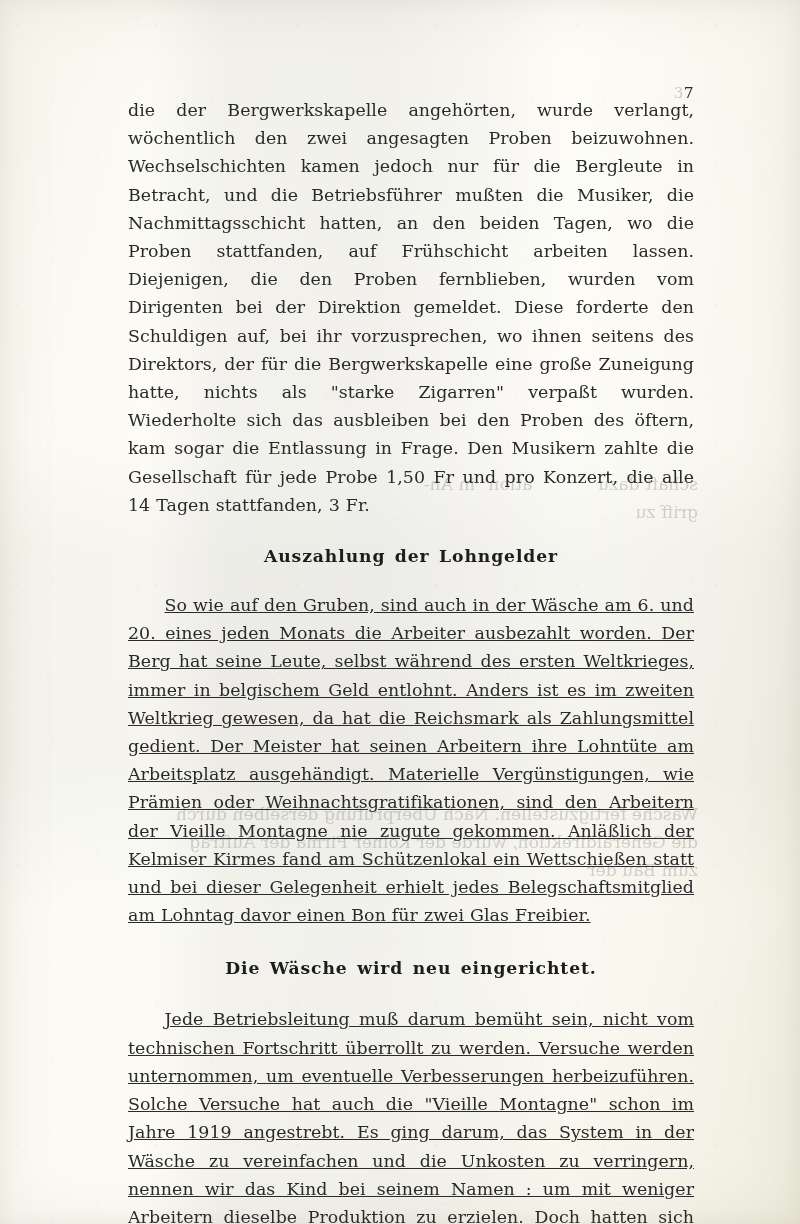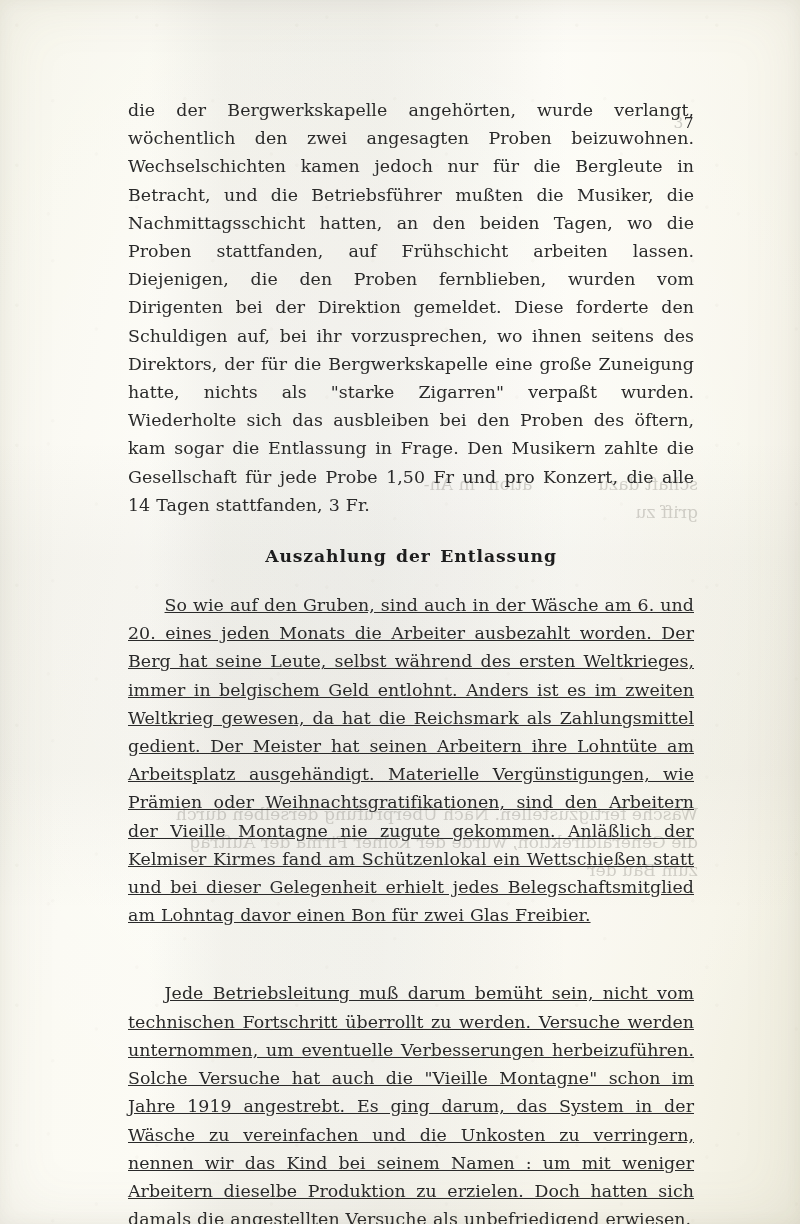--- a/index.html
+++ b/index.html
@@ -86,21 +86,20 @@
     width: 566px;
   }
 
   .folio {
     position: absolute;
     right: 0;
     top: -12px;
     font-size: 15.5px;
     letter-spacing: 0.4px;
     color: #2b2b2b;
-    margin-top: 30px;
   }
   .folio .faded {
     color: rgba(90,90,85,0.28);
   }
 
   p.para {
     margin: 0;
     font-size: 17.4px;
     line-height: 28.2px;
     text-align: justify;
@@ -171,26 +170,27 @@
 die Generaldirektion, wurde der Kölner Firma der Auftrag
 zum Bau der</div>
 
   <div class="textblock">
 
     <div class="folio"><span class="faded">3</span><span>7</span></div>
 
     <p class="para">die der Bergwerkskapelle angehörten, wurde verlangt, wöchentlich den zwei angesagten Proben beizuwohnen. Wechselschichten kamen jedoch nur für die Bergleute in Betracht, und die Betriebsführer mußten die Musiker, die Nachmittagsschicht hatten, an den beiden Tagen, wo die Proben stattfanden, auf Frühschicht arbeiten lassen. Diejenigen, die den Proben fernblieben, wurden vom Dirigenten bei der Direktion gemeldet. Diese forderte den Schuldigen auf, bei ihr vorzusprechen, wo ihnen seitens des Direktors, der für die Bergwerkskapelle eine große Zuneigung hatte, nichts als "starke Zigarren" verpaßt wurden. Wiederholte sich das ausbleiben bei den Proben des öftern, kam sogar die Entlassung in Frage. Den Musikern zahlte die Gesellschaft für jede Probe 1,50 Fr und pro Konzert, die alle 14 Tagen stattfanden, 3 Fr.</p>
 
     <div class="gap-before-h"></div>
-    <h2 class="heading">Auszahlung der Entlassung</h2>
+    <h2 class="heading">Auszahlung der Lohngelder</h2>
     <div class="gap-after-h"></div>
 
     <p class="para indent">So wie auf den Gruben, sind auch in der Wäsche am 6. und 20. eines jeden Monats die Arbeiter ausbezahlt worden. Der Berg hat seine Leute, selbst während des ersten Weltkrieges, immer in belgischem Geld entlohnt. Anders ist es im zweiten Weltkrieg gewesen, da hat die Reichsmark als Zahlungsmittel gedient. Der Meister hat seinen Arbeitern ihre Lohntüte am Arbeitsplatz ausgehändigt. Materielle Vergünstigungen, wie Prämien oder Weihnachtsgratifikationen, sind den Arbeitern der Vieille Montagne nie zugute gekommen. Anläßlich der Kelmiser Kirmes fand am Schützenlokal ein Wettschießen statt und bei dieser Gelegenheit erhielt jedes Belegschaftsmitglied am Lohntag davor einen Bon für zwei Glas Freibier.</p>
 
     <div class="gap-before-h2"></div>
+    <h2 class="heading">Die Wäsche wird neu eingerichtet.</h2>
     <div class="gap-after-h2"></div>
 
     <p class="para indent">Jede Betriebsleitung muß darum bemüht sein, nicht vom technischen Fortschritt überrollt zu werden. Versuche werden unternommen, um eventuelle Verbesserungen herbeizuführen. Solche Versuche hat auch die "Vieille Montagne" schon im Jahre 1919 angestrebt. Es ging darum, das System in der Wäsche zu vereinfachen und die Unkosten zu verringern, nennen wir das Kind bei seinem Namen : um mit weniger Arbeitern dieselbe Produktion zu erzielen. Doch hatten sich damals die angestellten Versuche als unbefriedigend erwiesen.</p>
 
   </div>
 
   <div class="vignette"></div>
 </div>
 
 </body></html>

